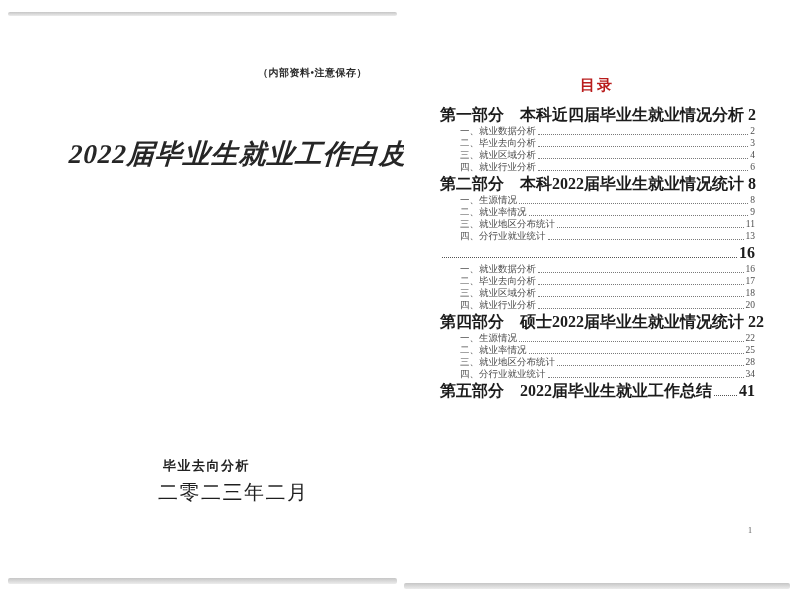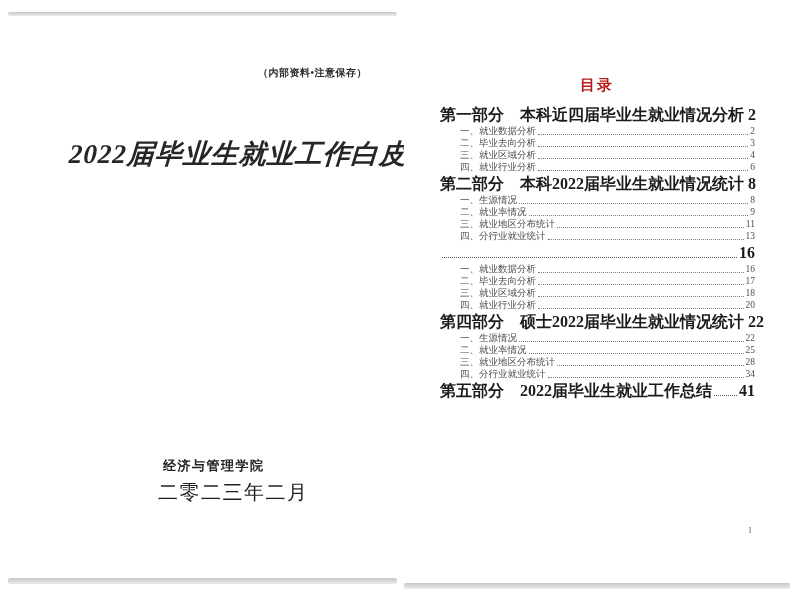--- a/index.html
+++ b/index.html
@@ -48,21 +48,21 @@
 </head>
 <body>
 
 <div class="viewer">
 
   <div class="edge top-left"></div>
 
   <div class="page page-left">
     <div class="notice">（内部资料•注意保存）</div>
     <div class="cover-title">2022届毕业生就业工作白皮书</div>
-    <div class="cover-org">经济与管理学院</div>
+    <div class="cover-org">毕业去向分析</div>
     <div class="cover-date">二零二三年二月</div>
   </div>
 
   <div class="page page-right">
     <div class="toc-heading">目录</div>
     <div class="toc-list" id="toc-list">
   <div class="toc-row level-1">
     <span class="toc-label">第一部分　本科近四届毕业生就业情况分析</span>
     <span class="toc-leader"></span>
     <span class="toc-page">2</span>

